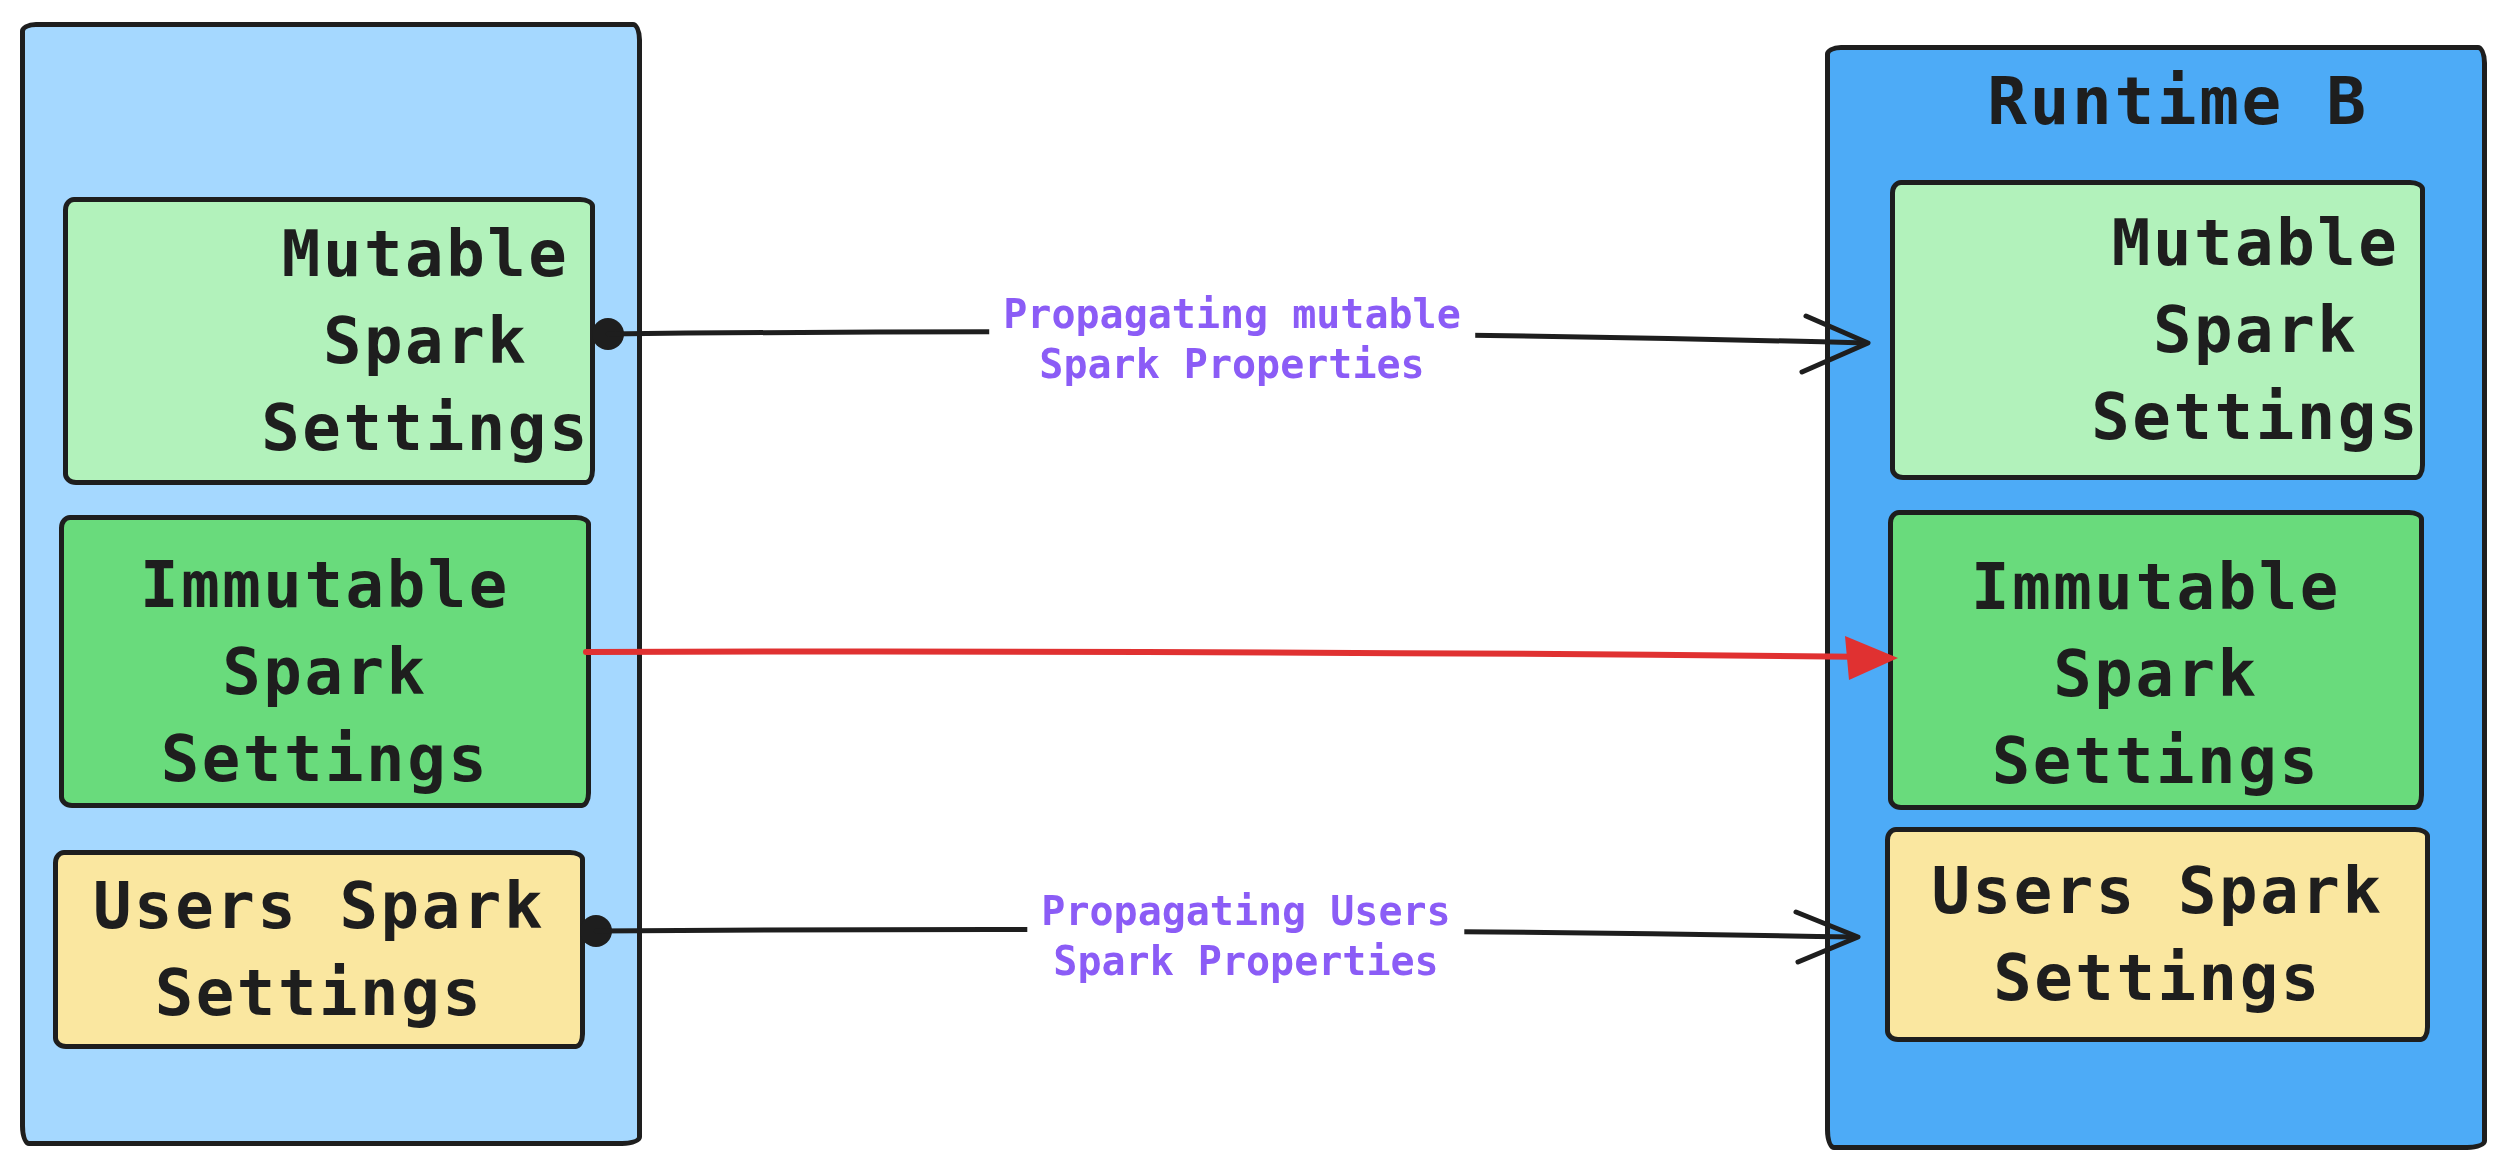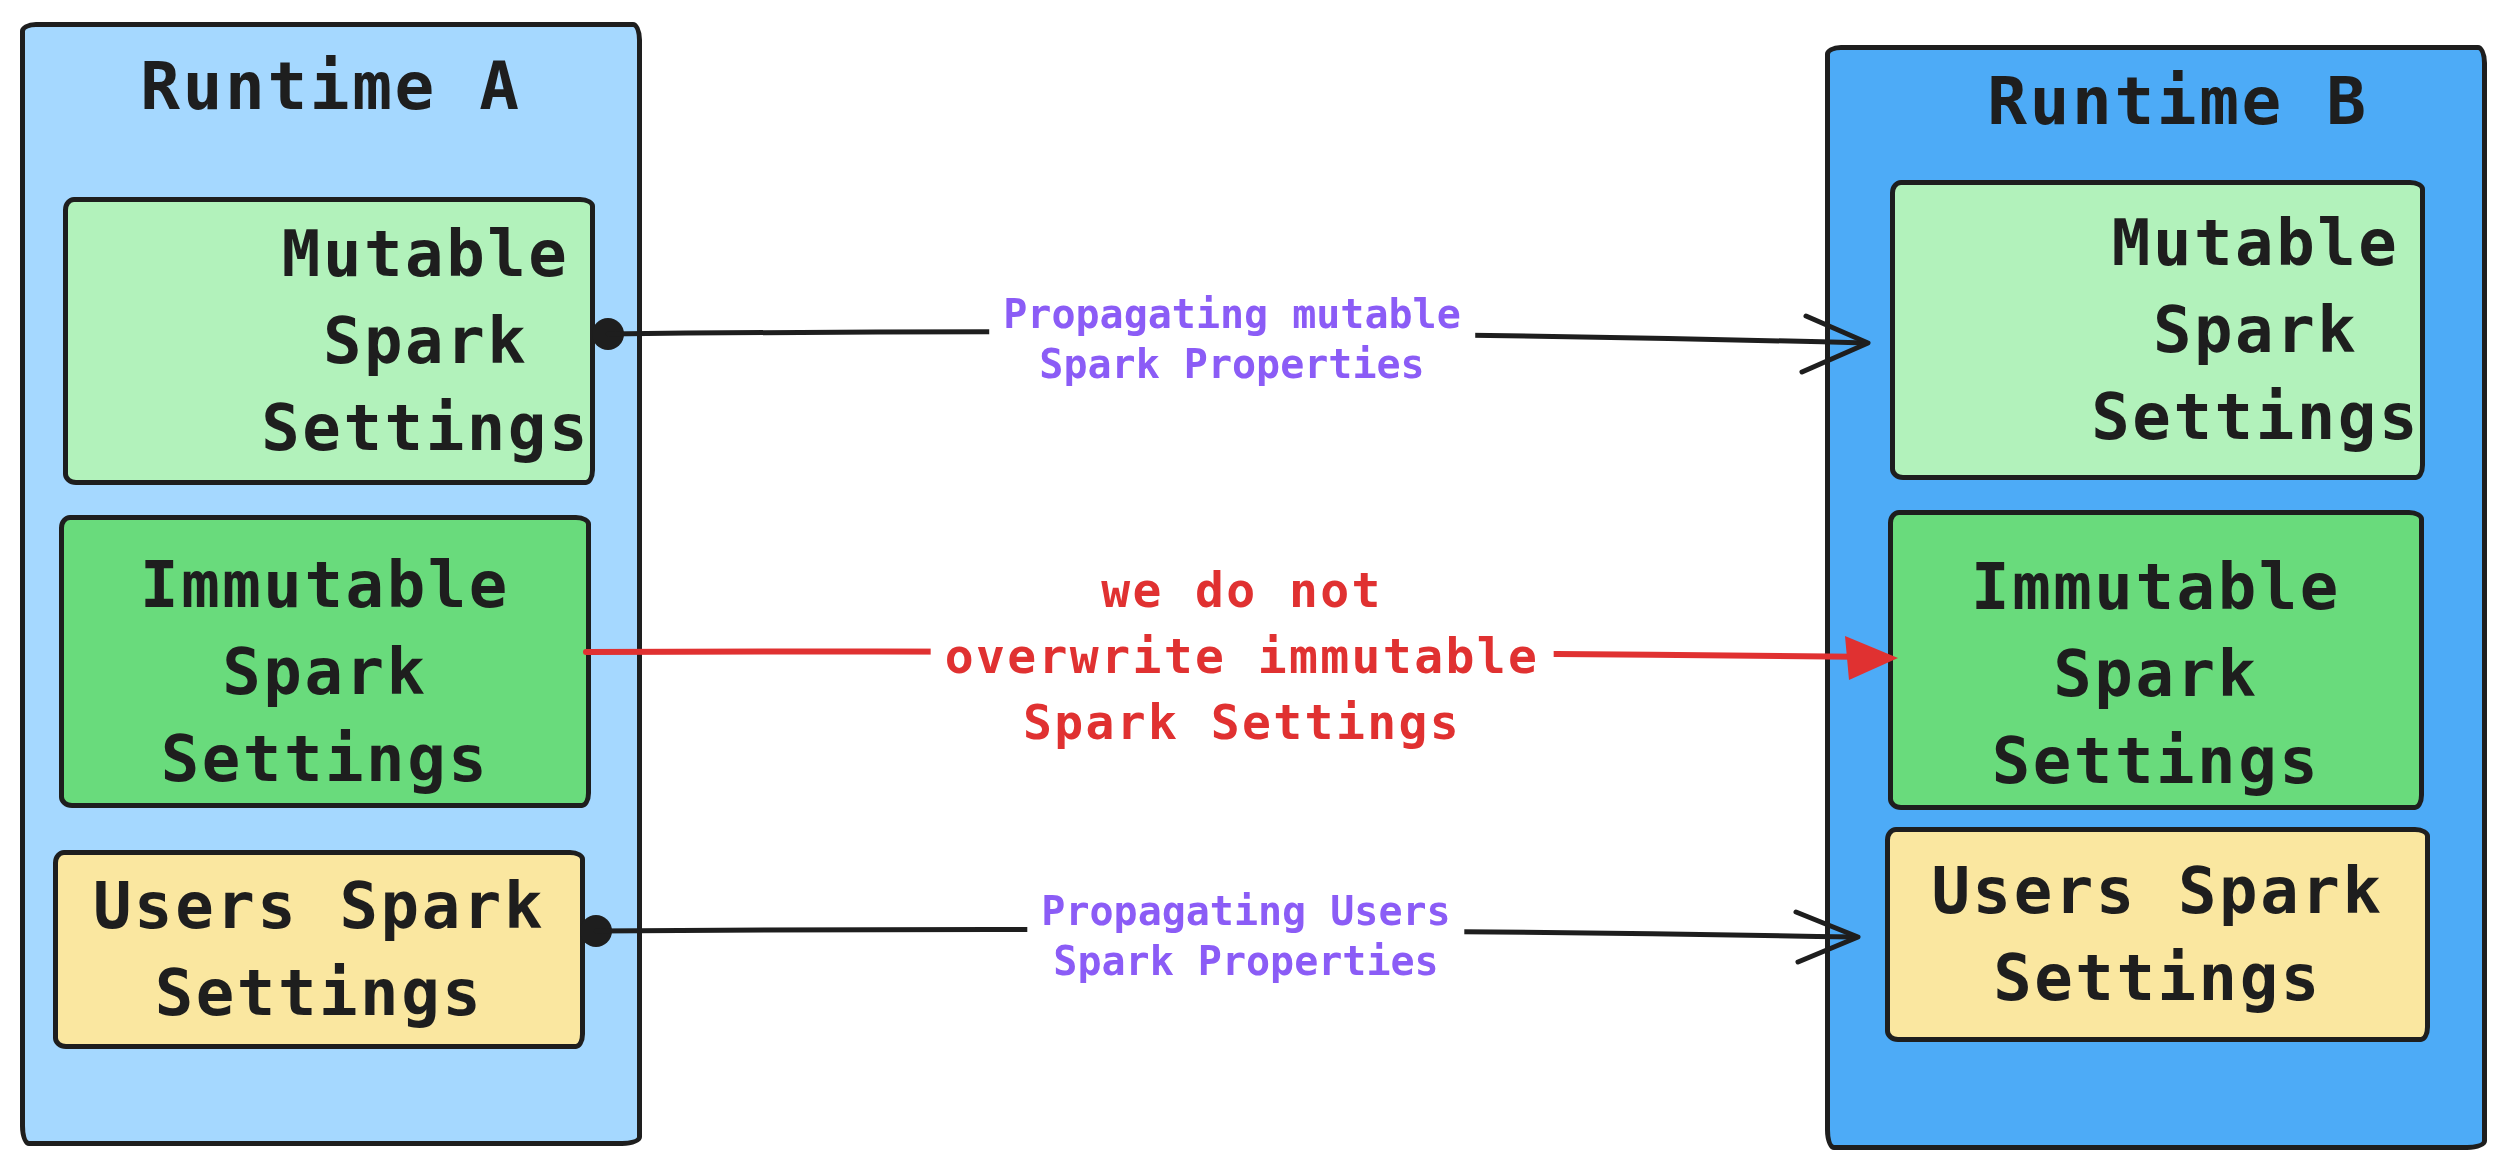--- a/index.html
+++ b/index.html
@@ -111,21 +111,20 @@
   #label-top    { left: 1232px; top: 339px; }
   #label-middle { left: 1242px; top: 656px; }
   #label-bottom { left: 1246px; top: 936px; }
 </style>
 </head>
 <body>
 
 <div id="canvas">
 
   <div class="runtime" id="runtime-a">
-    <div class="runtime-title">Runtime A</div>
     <div class="setting-box fill-lightgreen" id="mutable-a">
       <span class="box-label">Mutable
 Spark
 Settings</span>
     </div>
     <div class="setting-box fill-green" id="immutable-a">
       <span class="box-label">Immutable
 Spark
 Settings</span>
     </div>
@@ -168,19 +167,16 @@
 
     <g>
       <circle cx="596" cy="931" r="16" fill="#1e1e1e"></circle>
       <path d="M596 931 Q1230 926 1856 937" fill="none" stroke="#1e1e1e" stroke-width="5" stroke-linecap="round"></path>
       <path d="M1796 912 L1858 937 L1798 962" fill="none" stroke="#1e1e1e" stroke-width="5" stroke-linecap="round" stroke-linejoin="round"></path>
     </g>
   </svg>
 
   <div class="arrow-label black" id="label-top">Propagating mutable
 Spark Properties</div>
-  <div class="arrow-label red" id="label-middle">we do not
-overwrite immutable
-Spark Settings</div>
   <div class="arrow-label black" id="label-bottom">Propagating Users
 Spark Properties</div>
 
 </div>
 
 </body></html>

